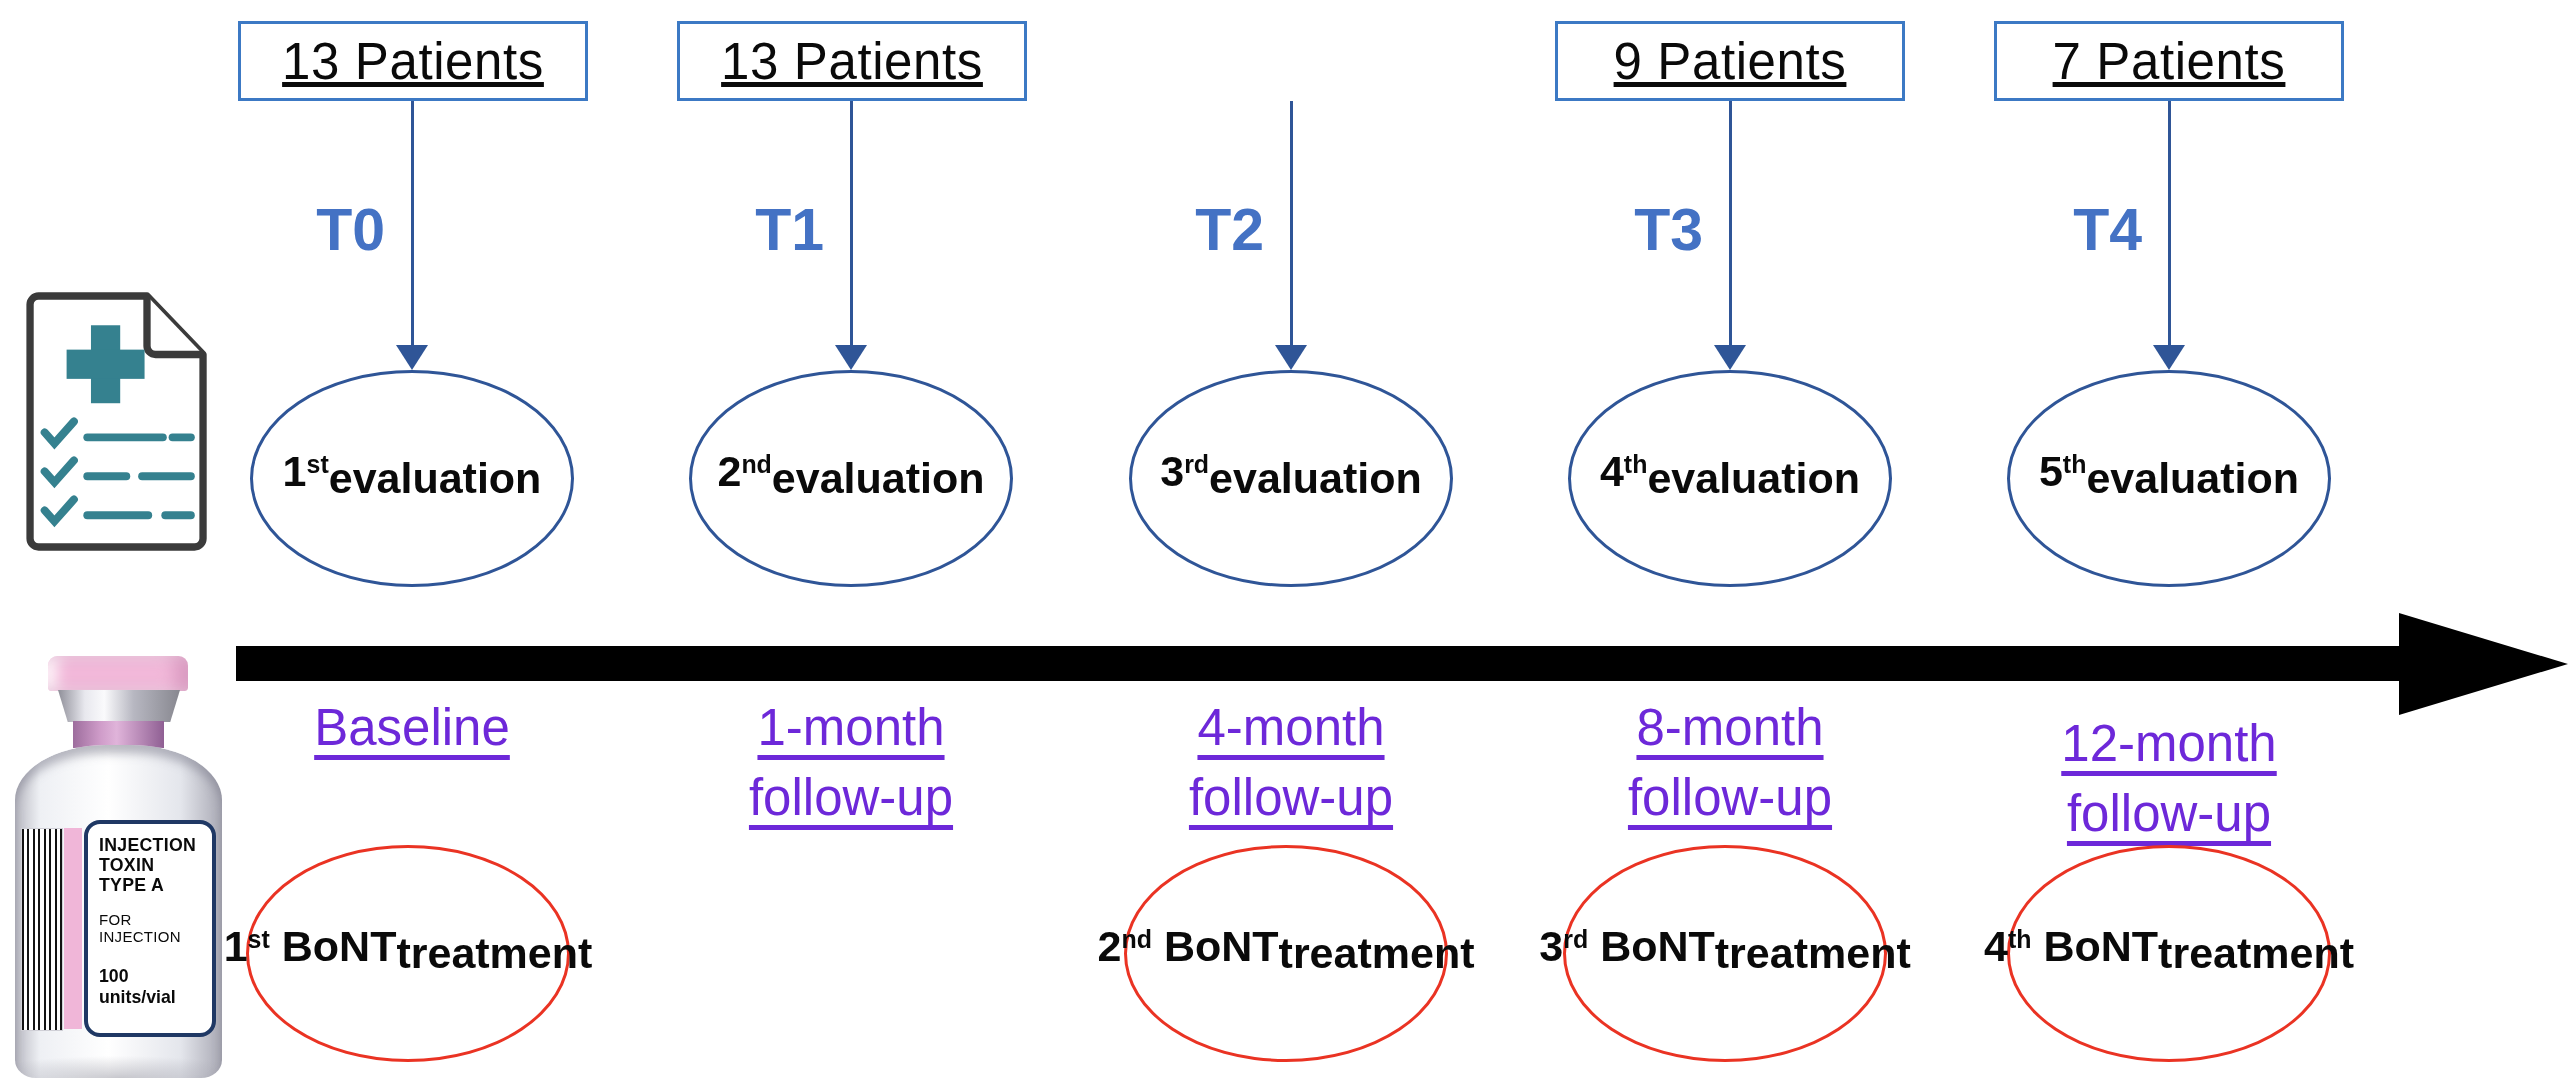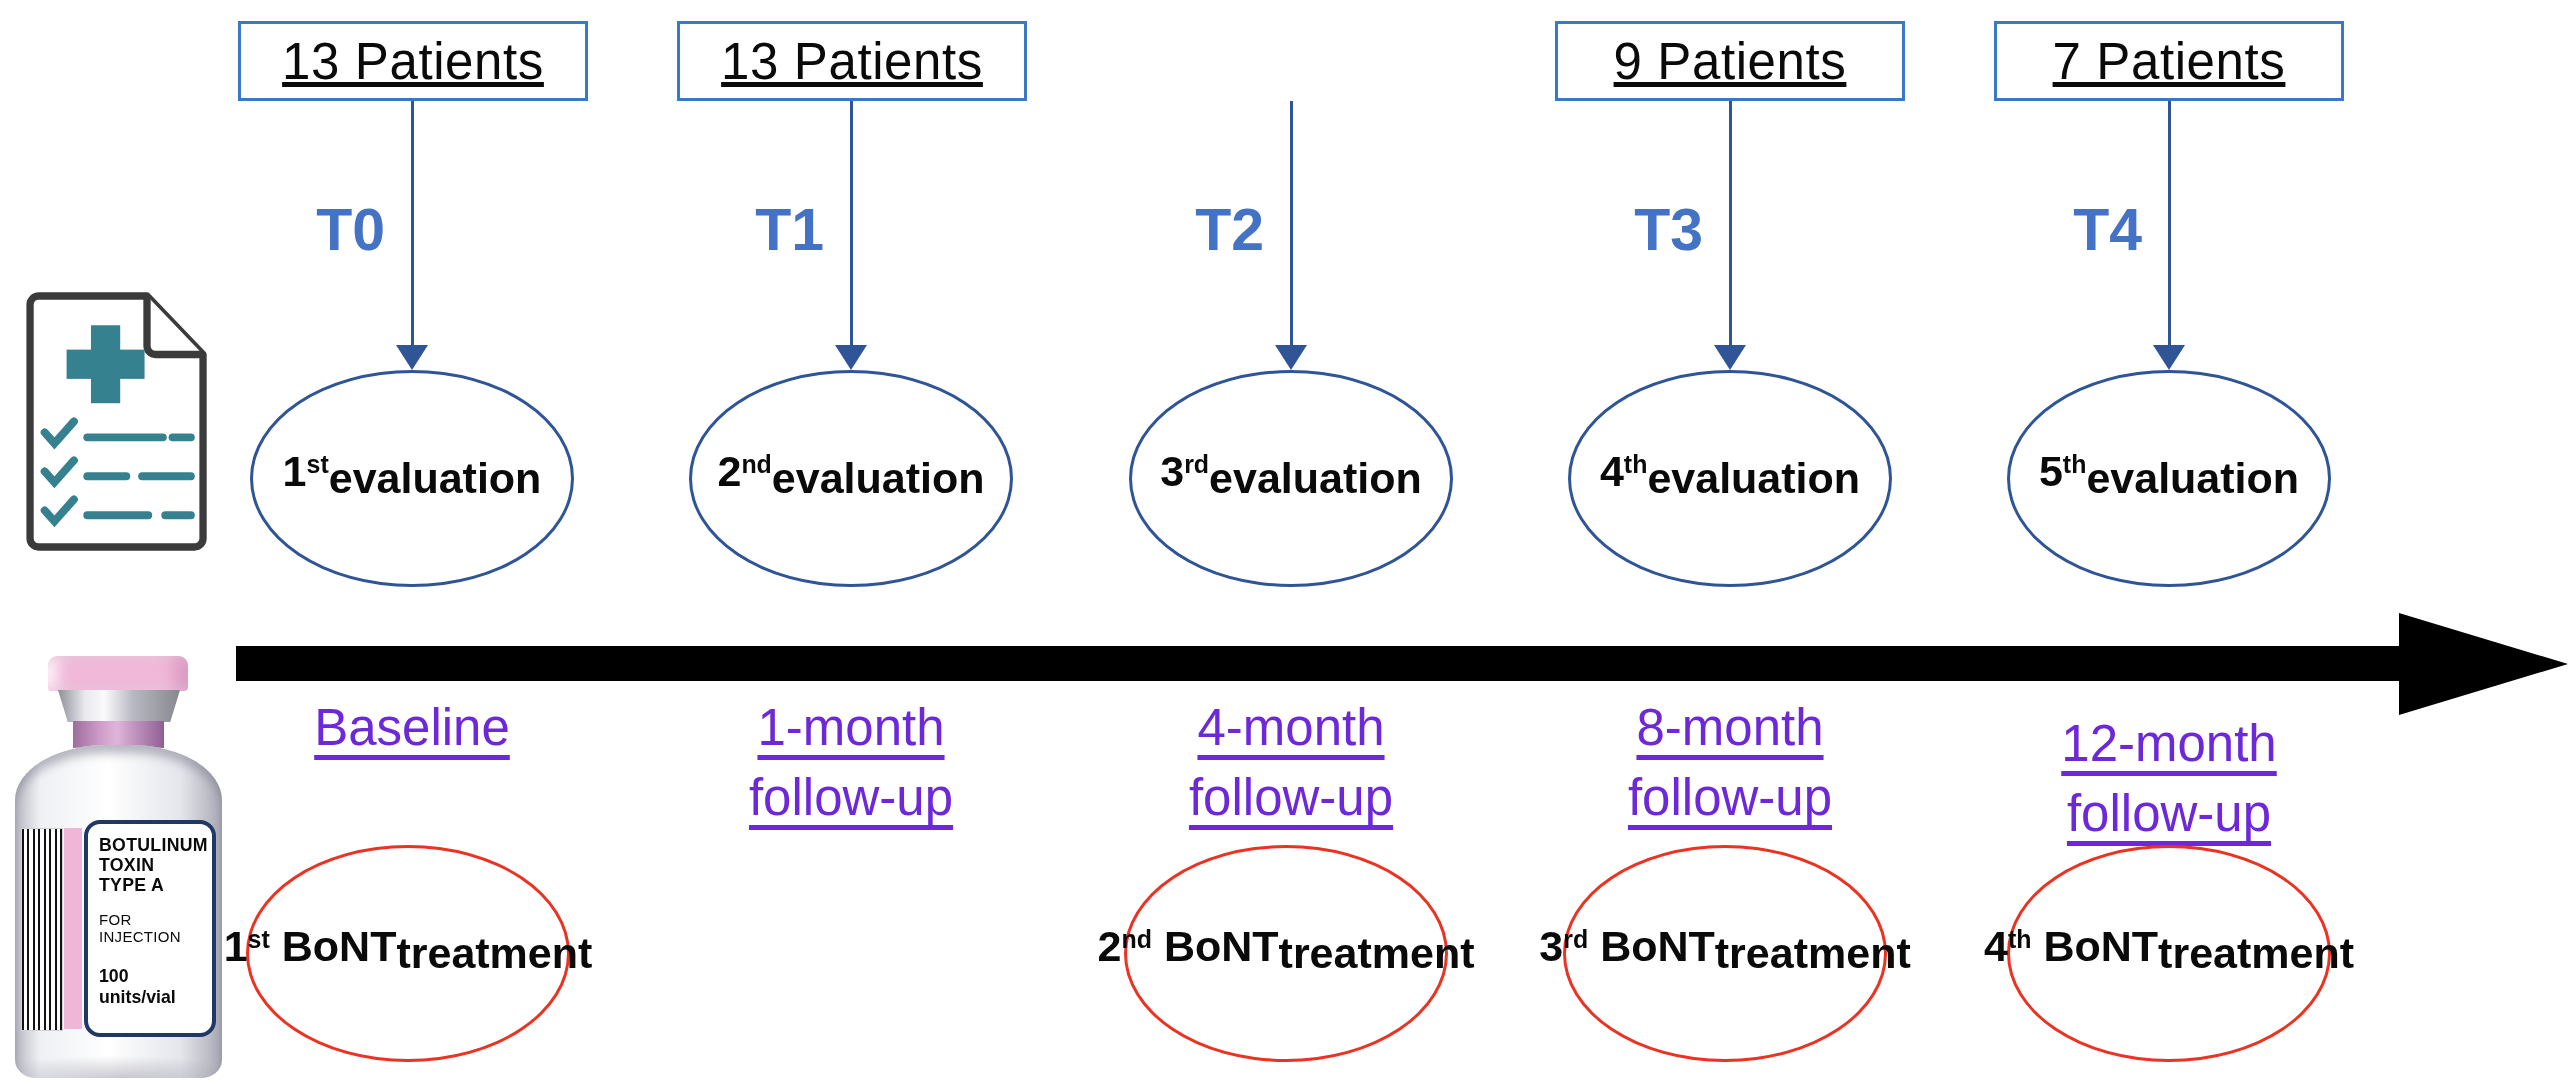--- a/index.html
+++ b/index.html
@@ -203,21 +203,21 @@
 
   <div class="vial">
     <div class="cap"></div>
     <div class="metal"></div>
     <div class="neck"></div>
     <div class="body"></div>
     <div class="barcode"></div>
     <div class="pinkstripe"></div>
     <div class="lab">
       <div class="t1">
-        <div>BOTULINUM</div>
+        <div>INJECTION</div>
         <div>TOXIN</div>
         <div>TYPE A</div>
       </div>
       <div class="t2">FOR INJECTION</div>
       <div class="t3">100 units/vial</div>
     </div>
   </div>
 
 </div>
 

